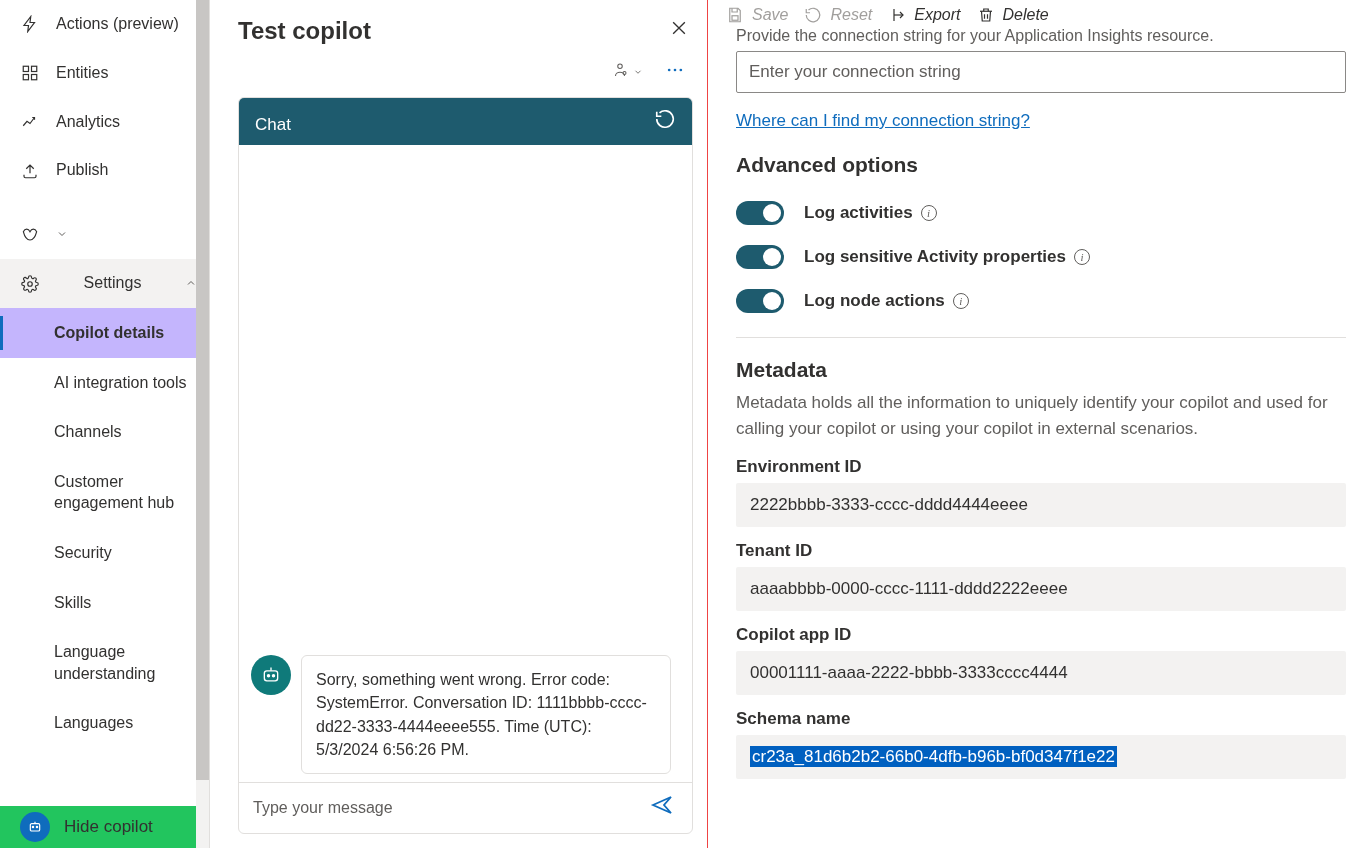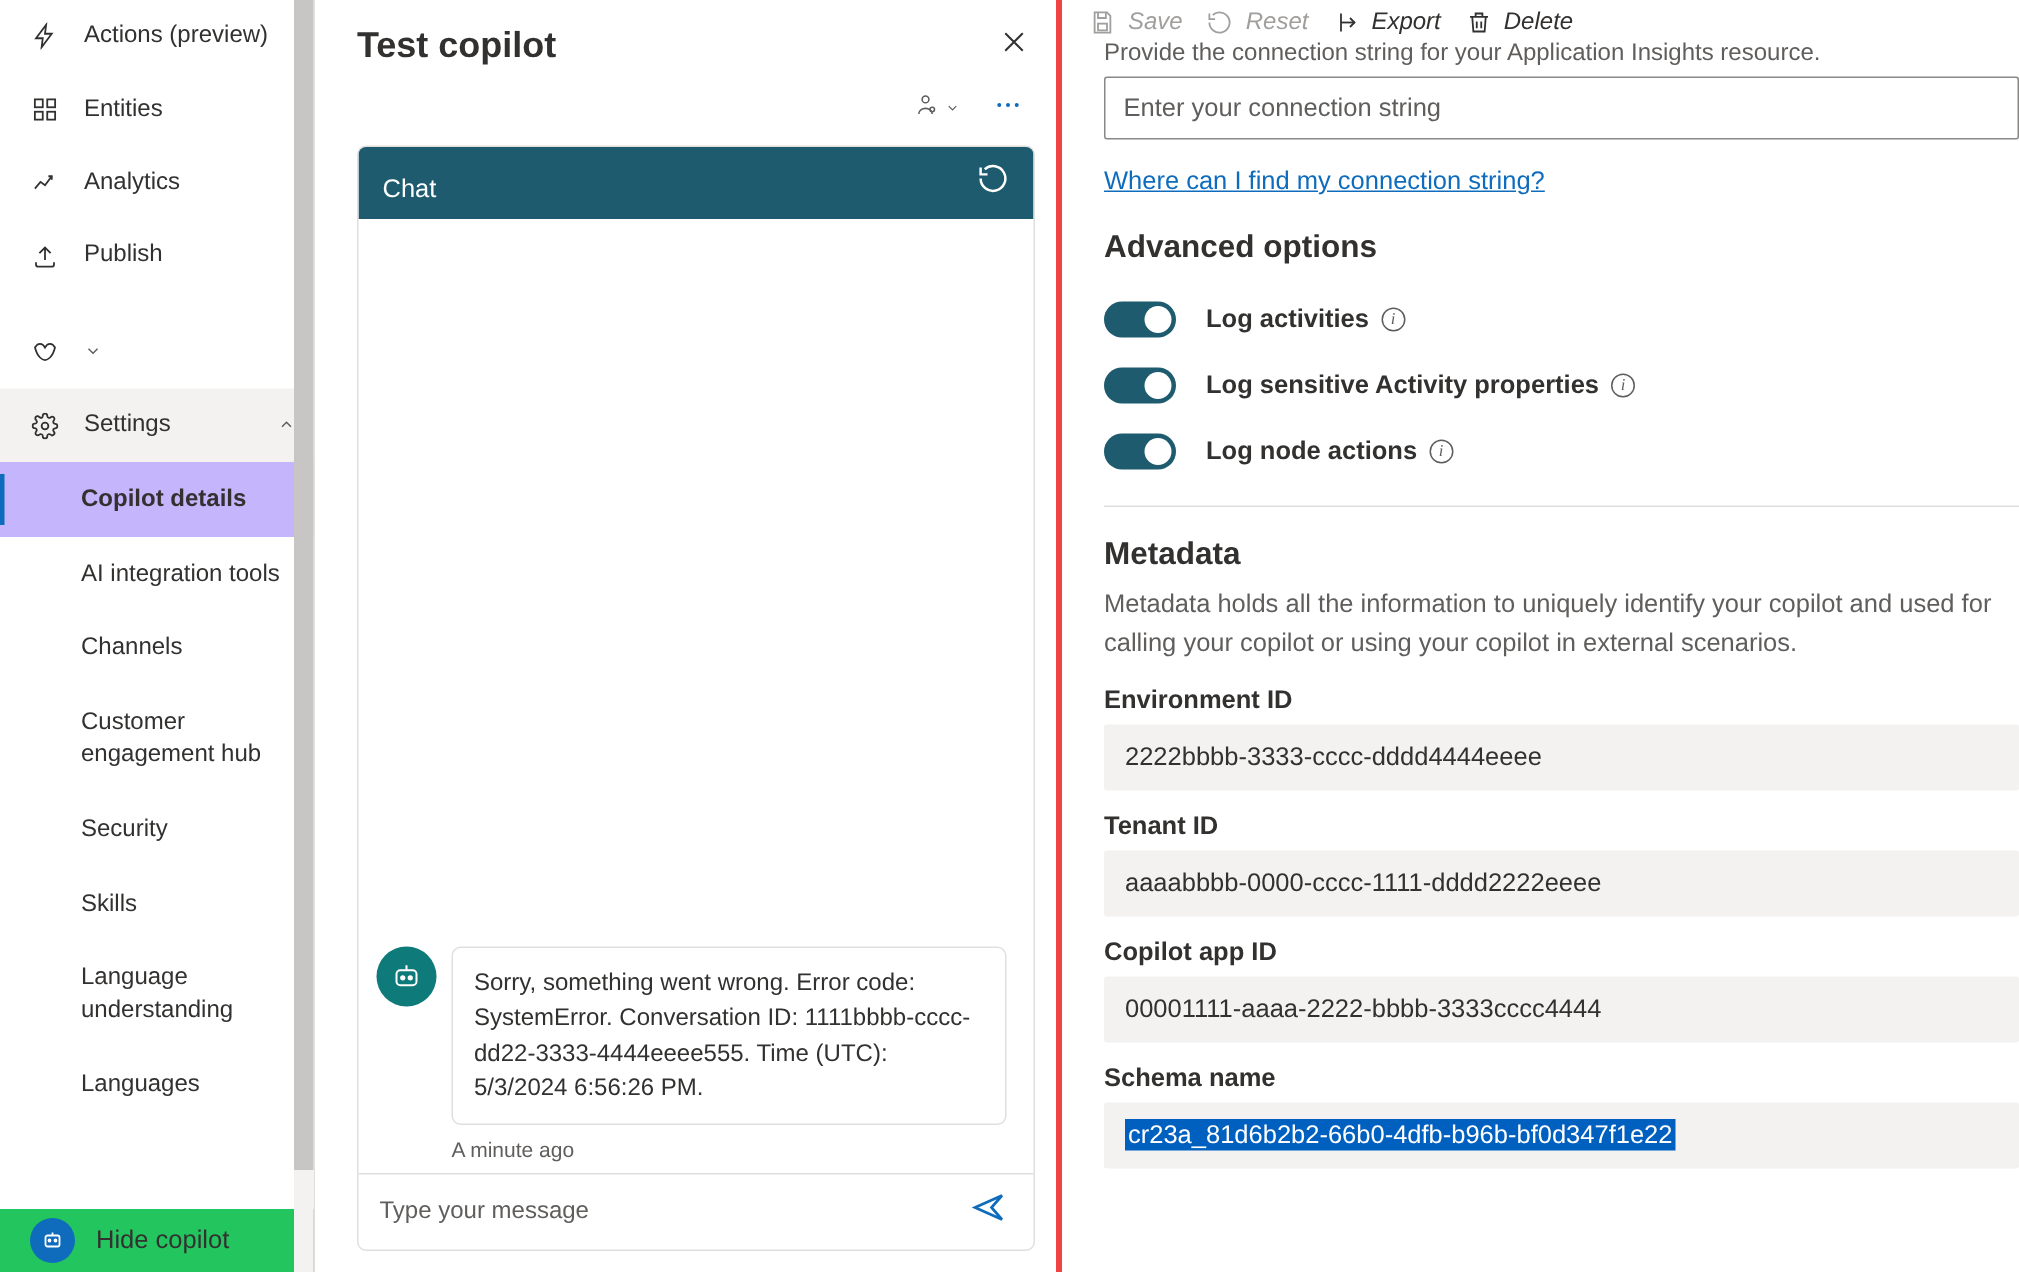--- a/index.html
+++ b/index.html
@@ -39,21 +39,21 @@
     display: flex; align-items: center;
     padding: 14px 12px 14px 20px;
     gap: 16px;
     cursor: pointer;
     font-size: 16px;
     color: #323130;
     position: relative;
   }
   .nav-item .label { flex: 1; line-height: 1.3; }
   .nav-item .chev { color: #605e5c; font-size: 14px; }
-  .nav-item.expanded { background: #f3f2f1; }
+  .nav-item.expanded { background: #f3f2f1; text-align: center; }
   .nav-sub {
     padding: 14px 12px 14px 54px;
     font-size: 16px; cursor: pointer;
     color: #323130;
     line-height: 1.35;
   }
   .nav-sub.active {
     font-weight: 600;
     position: relative;
     background: #c4b5fd;
@@ -78,21 +78,21 @@
   .hide-copilot-badge {
     width: 30px; height: 30px; border-radius: 50%;
     background: #0f6cbd; color: #fff;
     display: inline-flex; align-items: center; justify-content: center;
     font-size: 16px;
   }
 
   
   .test-panel {
     width: 498px; flex-shrink: 0;
-    border-right: 4px solid #ef4444;
+    border-right: 1px solid #ef4444;
     display: flex; flex-direction: column;
     padding: 14px 14px 14px 28px;
   }
   .tp-header {
     display: flex; align-items: center; justify-content: space-between;
   }
   .tp-title { font-size: 24px; font-weight: 600; }
   .tp-close { font-size: 22px; color: #323130; cursor: pointer; padding: 4px; }
   .tp-tools {
     display: flex; justify-content: flex-end; gap: 22px;
@@ -352,21 +352,20 @@
           <span class="bot-avatar">
             <svg width="20" height="20" viewBox="0 0 24 24" fill="none" stroke="currentColor" stroke-width="1.6">
                 <rect x="4" y="7" width="16" height="12" rx="3"></rect>
                 <circle cx="9" cy="13" r="1.3" fill="currentColor"></circle>
                 <circle cx="15" cy="13" r="1.3" fill="currentColor"></circle>
                 <path d="M12 3v4"></path>
               </svg>
           </span>
           <div class="msg-bubble">Sorry, something went wrong. Error code: SystemError. Conversation ID: 1111bbbb-cccc-dd22-3333-4444eeee555. Time (UTC): 5/3/2024 6:56:26 PM.</div>
         </div>
-        <div class="msg-time">A minute ago</div>
       </div>
       <div class="chat-input-row">
         <input class="chat-input" placeholder="Type your message" style="">
         <span class="send-btn">
           <svg width="24" height="24" viewBox="0 0 24 24" fill="none" stroke="currentColor" stroke-width="1.8">
               <path d="M3 12l18-8-7 8 7 8-18-8z"></path>
             </svg>
         </span>
       </div>
     </div>

